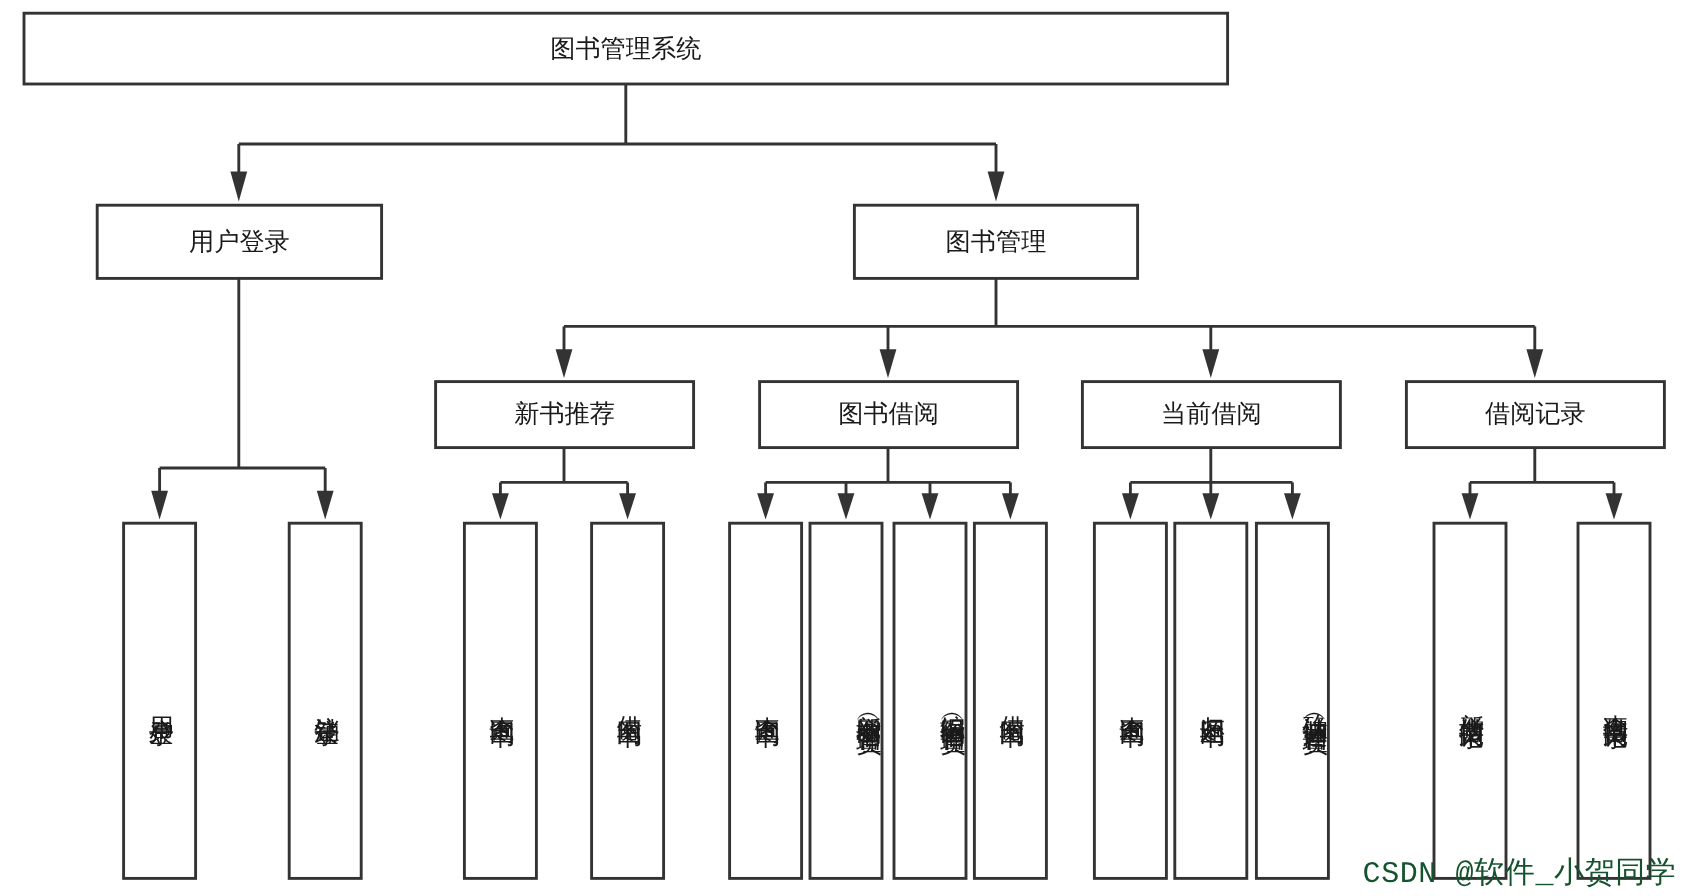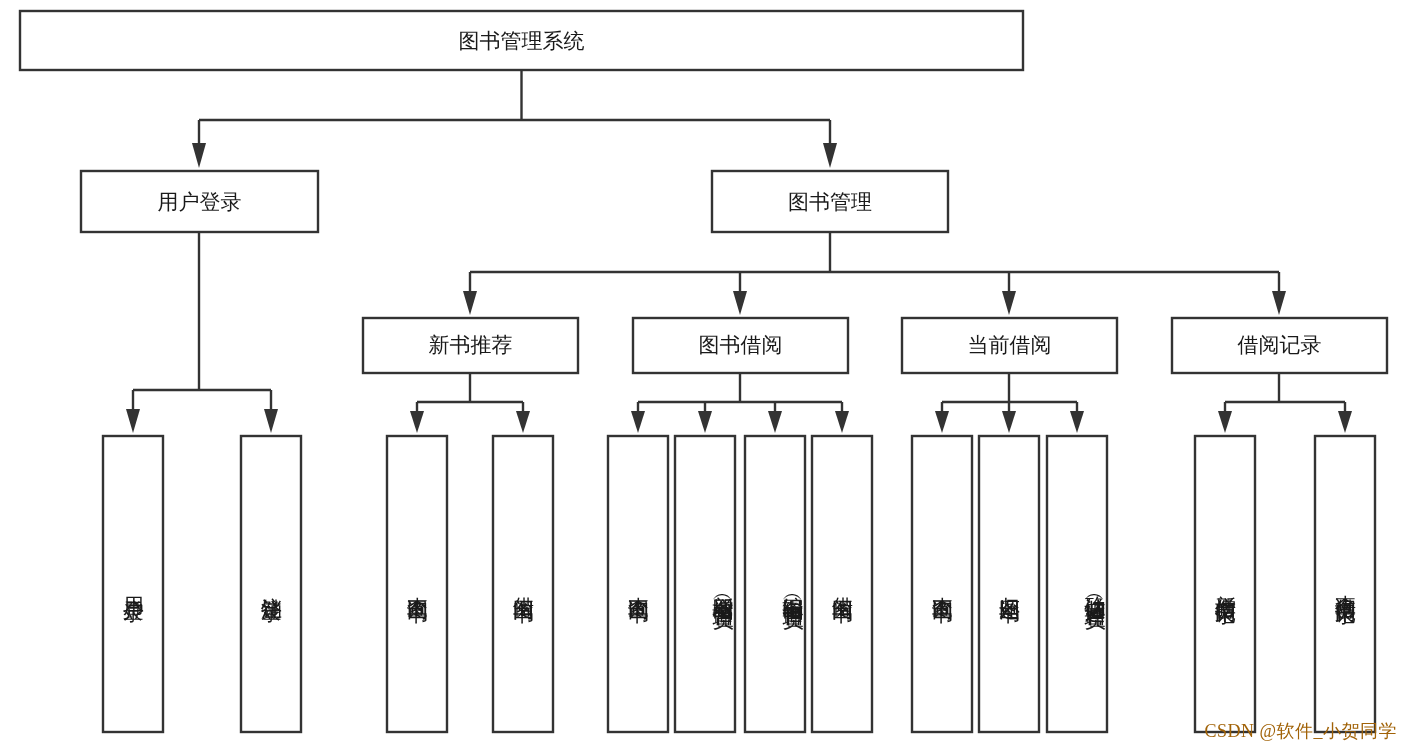--- a/index.html
+++ b/index.html
@@ -59,23 +59,23 @@
     align-items: center;
     justify-content: center;
     text-align: center;
     user-select: none;
     white-space: nowrap;
   }
   .watermark {
     position: absolute;
     right: 8px;
     bottom: 4px;
-    font-family: Liberation Serif, serif;
-    font-size: 18px;
-    color: #a16207;
+    font-family: Liberation Mono, monospace;
+    font-size: 25px;
+    color: #14532d;
     letter-spacing: 0.5px;
     white-space: nowrap;
     pointer-events: none;
   }
 </style>
 </head>
 <body>
 
 <div id="diagram-root">
 

